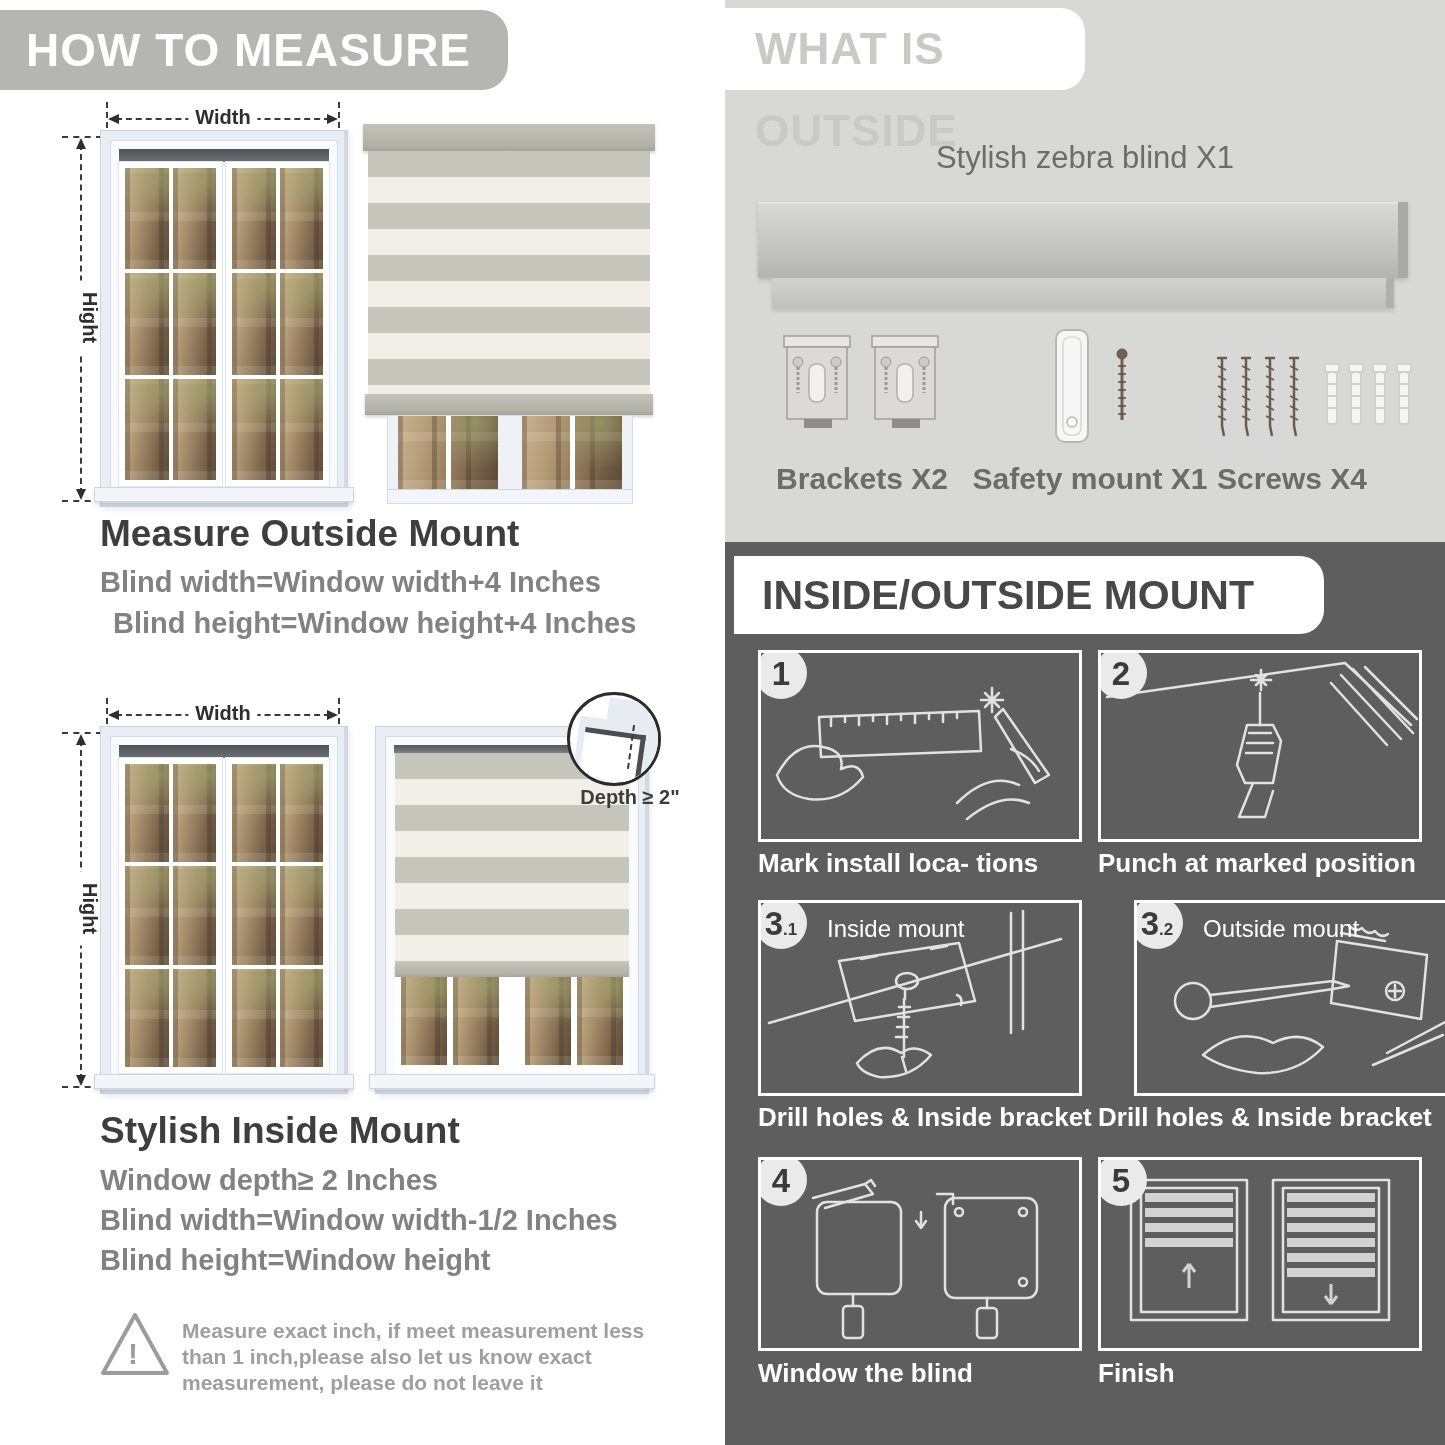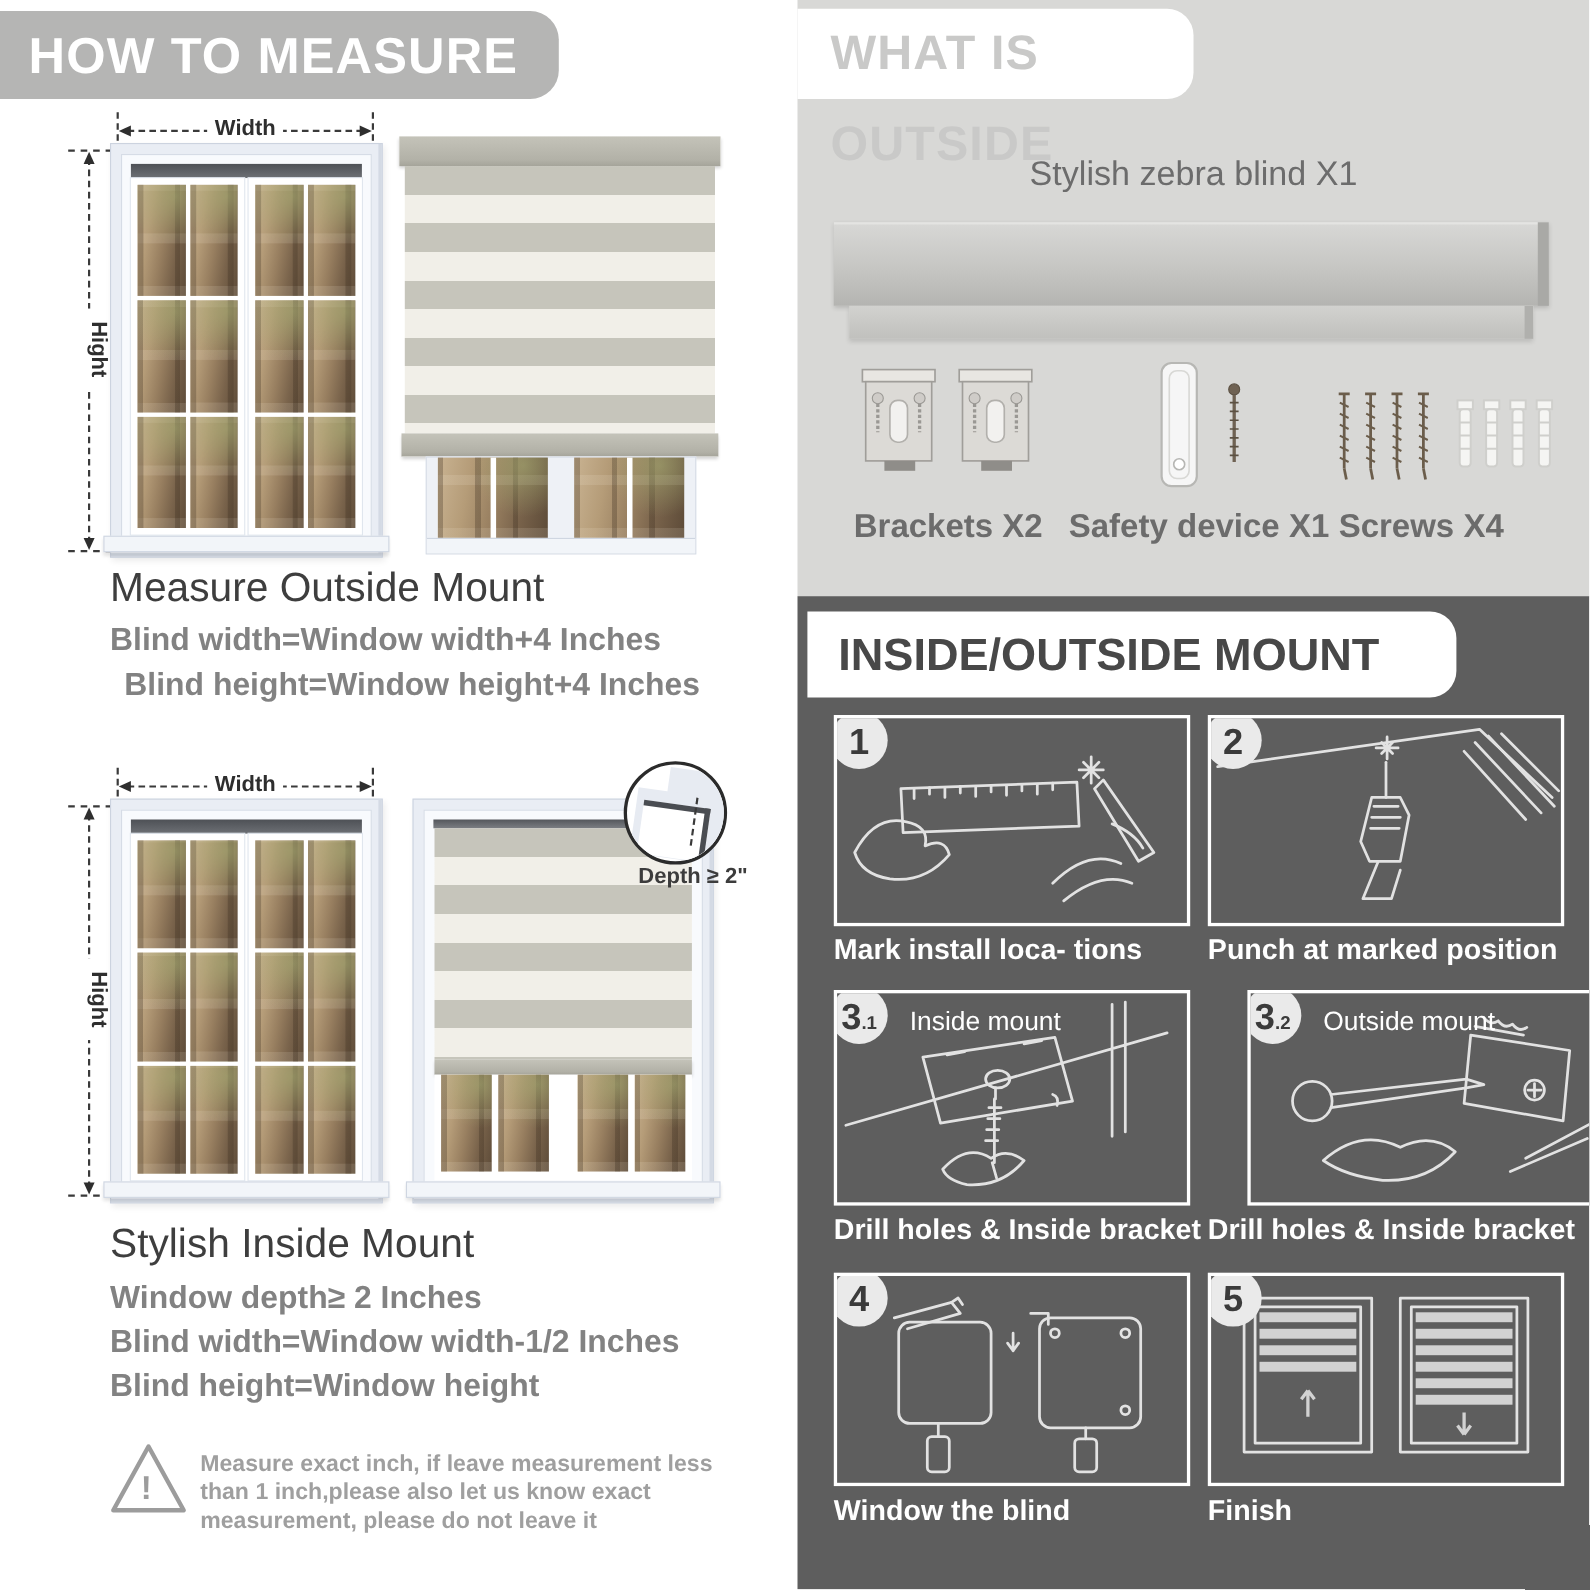--- a/index.html
+++ b/index.html
@@ -4,21 +4,21 @@
 <style>
   html,body{margin:0;padding:0;background:#fff;}
   #canvas{position:relative;width:1445px;height:1445px;background:#ffffff;overflow:hidden;
           font-family:"Liberation Sans", sans-serif;}
   .abs{position:absolute;}
   
   .banner-gray{background:#b5b5b4;color:#ffffff;border-radius:0 26px 26px 0;
     font-weight:bold;font-size:46px;line-height:80px;padding-left:34px;letter-spacing:1px;}
   .banner-white{background:#ffffff;border-radius:0 24px 24px 0;font-weight:bold;}
   
-  .sec-title{font-size:37px;font-weight:normal;color:#3e3e3e;}
+  .sec-title{font-size:37px;font-weight:bold;color:#3e3e3e;}
   .formula{font-size:29px;font-weight:bold;color:#828282;line-height:41px;}
   .warn-text{font-size:21px;color:#9f9f9f;line-height:26px;font-weight:bold;}
   
   .dashx{border-top:2px dashed #3a3a3a;}
   .dashy{border-left:2px dashed #3a3a3a;}
   .ah{width:0;height:0;}
   .ah.left{border-right:11px solid #2e2e2e;border-top:5px solid transparent;border-bottom:5px solid transparent;}
   .ah.right{border-left:11px solid #2e2e2e;border-top:5px solid transparent;border-bottom:5px solid transparent;}
   .ah.up{border-bottom:11px solid #2e2e2e;border-left:5px solid transparent;border-right:5px solid transparent;}
   .ah.down{border-top:11px solid #2e2e2e;border-left:5px solid transparent;border-right:5px solid transparent;}
@@ -192,21 +192,21 @@
     <div class="abs sec-title" style="left:100px;top:1110px;">Stylish Inside Mount</div>
     <div class="abs formula" style="left:100px;top:1160px;">Window depth≥ 2 Inches</div>
     <div class="abs formula" style="left:100px;top:1200px;">Blind width=Window width-1/2 Inches</div>
     <div class="abs formula" style="left:100px;top:1240px;">Blind height=Window height</div>
 
     <div class="abs" style="left:95px;top:1305px;width:590px;height:110px;">
       <svg class="lineart" width="80" height="80" viewBox="0 0 80 80">
         <path d="M40 10 L72 68 L8 68 Z" fill="none" stroke="#9c9c9c" stroke-width="4" stroke-linejoin="round"></path>
       </svg>
       <div class="abs" style="left:33px;top:32px;font-size:30px;font-weight:bold;color:#9c9c9c;">!</div>
-      <div class="abs warn-text" style="left:87px;top:13px;">Measure exact inch, if leave measurement less</div>
+      <div class="abs warn-text" style="left:87px;top:13px;">Measure exact inch, if meet measurement less</div>
       <div class="abs warn-text" style="left:87px;top:39px;">than 1 inch,please also let us know exact</div>
       <div class="abs warn-text" style="left:87px;top:65px;">measurement, please do not leave it</div>
     </div>
   </div>
 
   <div class="abs panel-light" style="left:725px;top:0;width:720px;height:542px;">
 
     <div class="abs banner-white" style="left:0;top:8px;width:360px;height:82px;">
       <div style="font-size:44px;line-height:82px;padding-left:30px;color:#c9c9c8;letter-spacing:1px;">WHAT IS OUTSIDE</div>
     </div>
@@ -291,21 +291,21 @@
           </g>
         <g transform="translate(192,0)">
             <rect x="-7" y="12" width="14" height="8"></rect>
             <rect x="-5" y="20" width="10" height="52" rx="3"></rect>
             <path d="M-5 32 h10 M-5 44 h10 M-5 56 h10" fill="none"></path>
           </g>
       </g>
     </svg>
 
     <div class="abs item-label" style="left:137px;top:462px;transform:translateX(-50%);">Brackets X2</div>
-    <div class="abs item-label" style="left:365px;top:462px;transform:translateX(-50%);">Safety device X1</div>
+    <div class="abs item-label" style="left:365px;top:462px;transform:translateX(-50%);">Safety mount X1</div>
     <div class="abs item-label" style="left:567px;top:462px;transform:translateX(-50%);">Screws X4</div>
   </div>
 
   <div class="abs panel-dark" style="left:725px;top:542px;width:720px;height:903px;">
 
     <div class="abs banner-white" style="left:9px;top:14px;width:590px;height:78px;">
       <div style="font-size:41px;line-height:78px;padding-left:28px;color:#484848;">INSIDE/OUTSIDE MOUNT</div>
     </div>
 
     <div class="step-box" style="left:33px;top:108px;width:318px;height:186px;">

